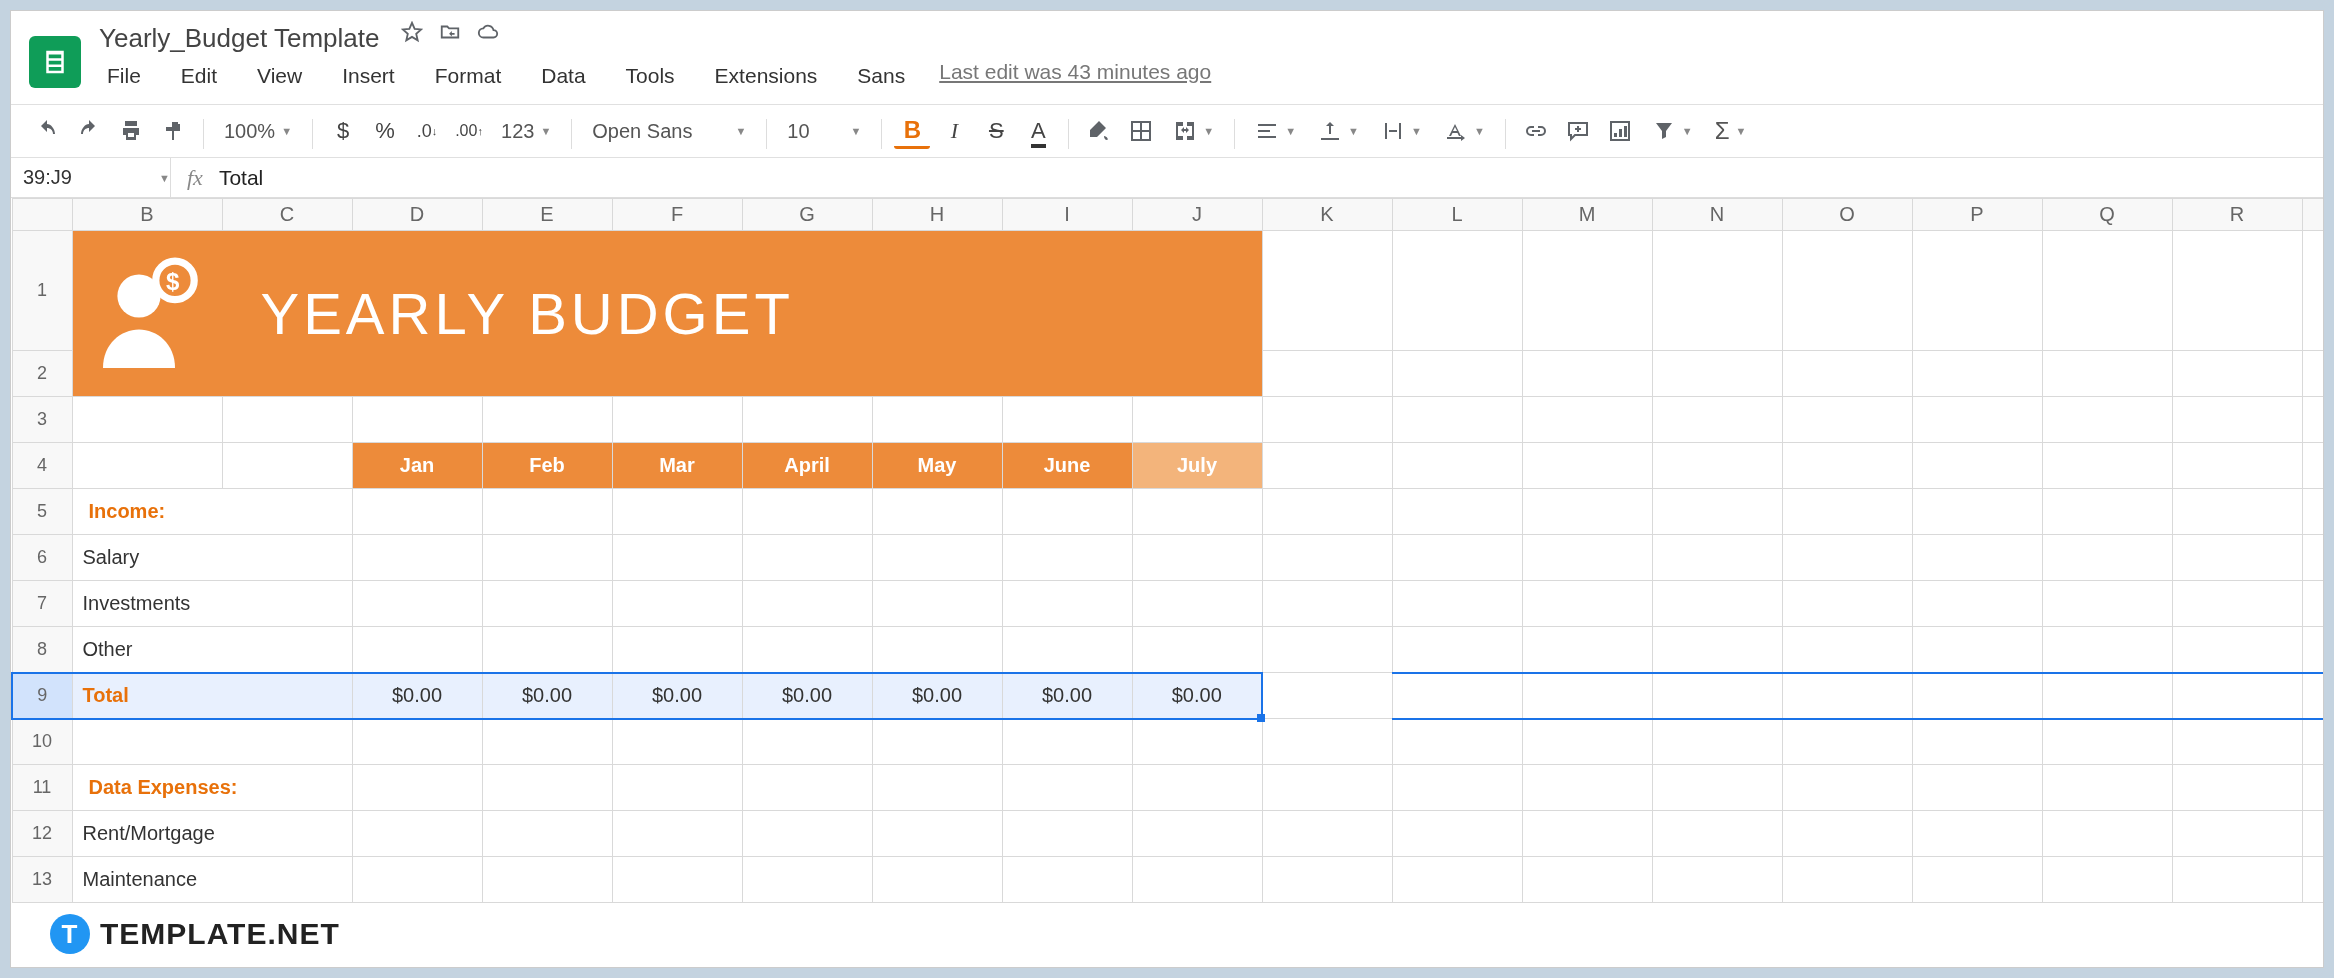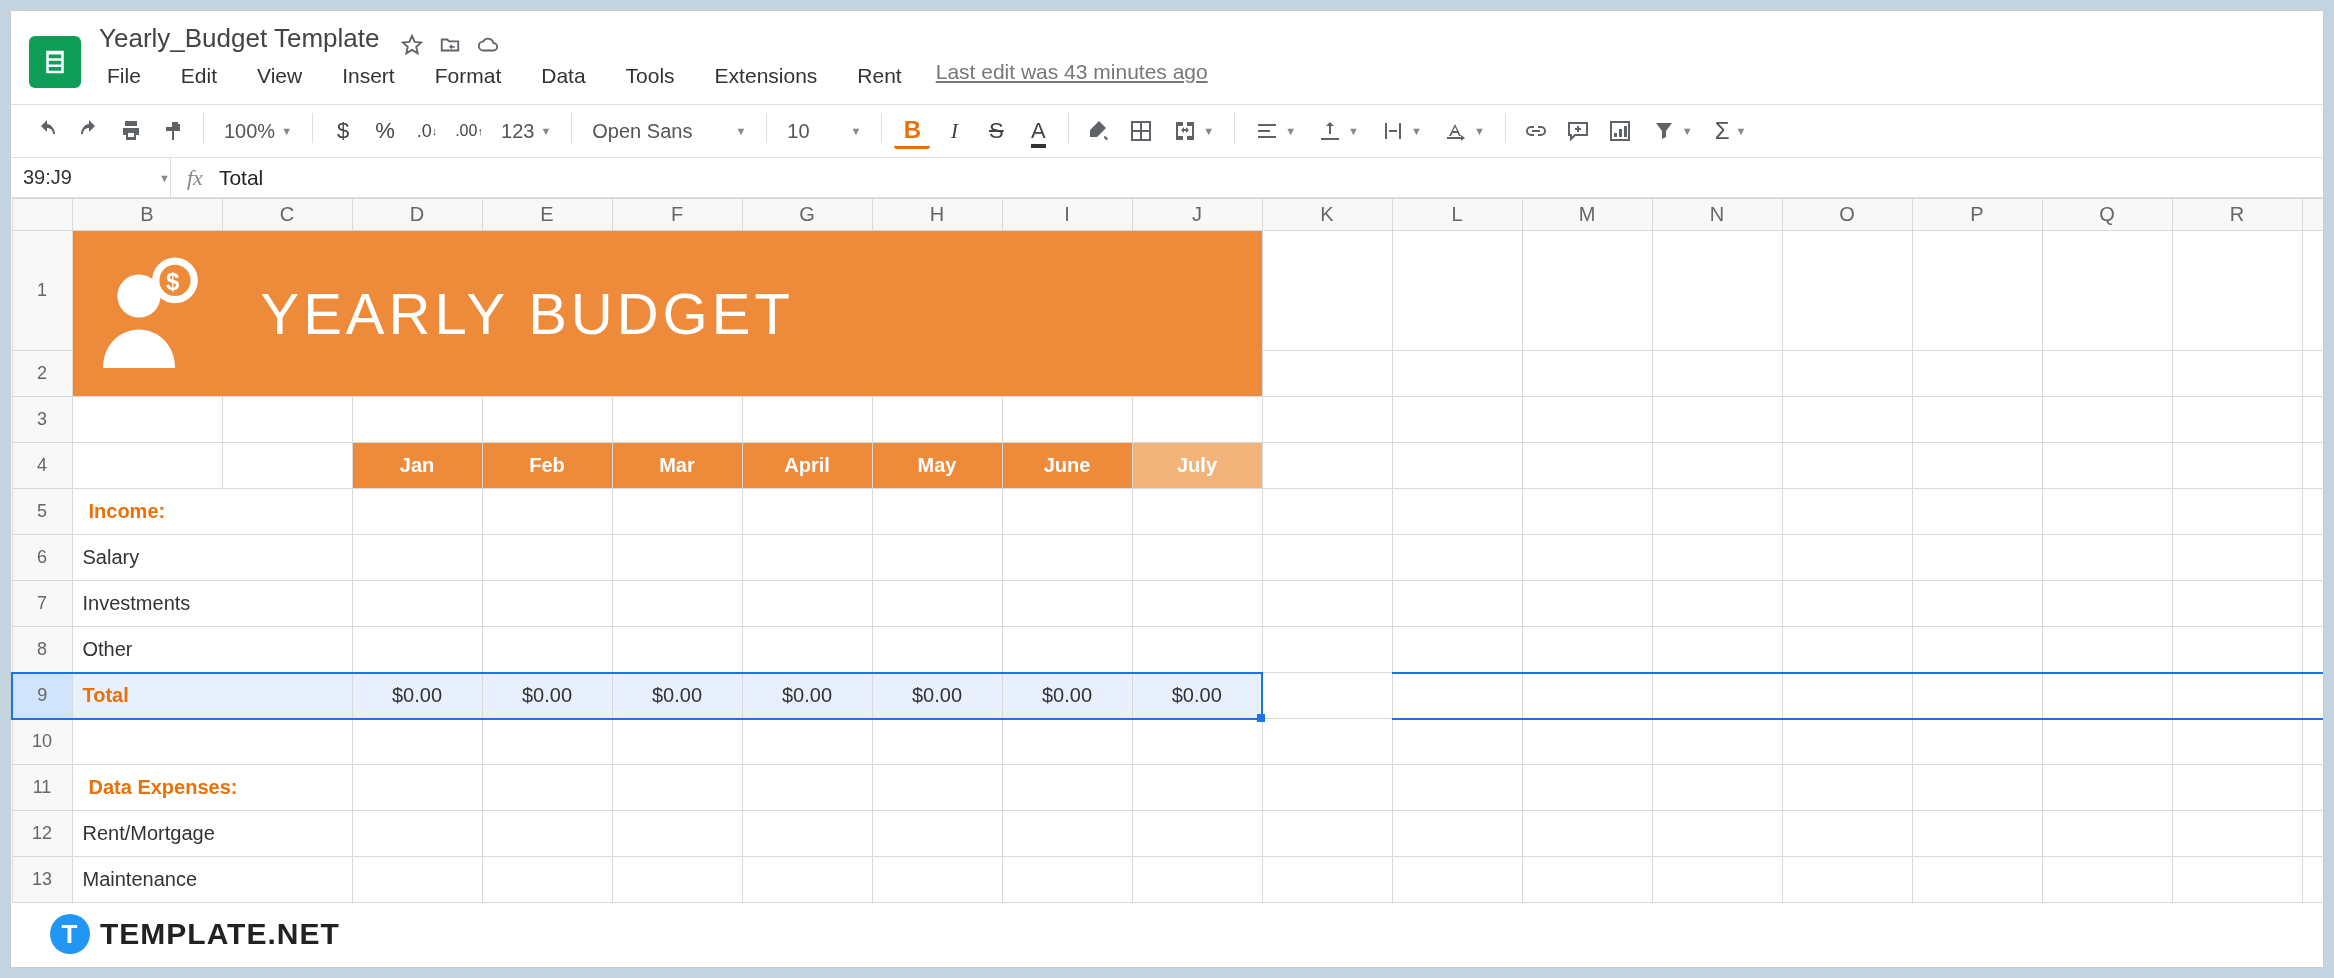--- a/index.html
+++ b/index.html
@@ -27,21 +27,21 @@
   }
   .doc-logo {
     width: 52px; height: 52px;
     background: #0f9d58;
     border-radius: 6px;
     display: flex; align-items: center; justify-content: center;
     margin-right: 12px;
   }
   .doc-logo svg { width: 30px; height: 30px; fill: #fff; }
   .doc-title-wrap { display: flex; flex-direction: column; }
-  .doc-title-row { display: flex; align-items: flex-end; gap: 16px; }
+  .doc-title-row { display: flex; align-items: flex-start; gap: 16px; }
   .doc-title {
     font-size: 26px;
     color: #444;
     padding: 2px 6px;
   }
   .title-icon { width: 22px; height: 22px; fill: #5f6368; }
   
   .menubar {
     display: flex;
     align-items: flex-start;
@@ -53,21 +53,21 @@
   .menubar .menu-item { padding: 4px 14px; cursor: pointer; }
   .menubar .last-edit {
     margin-left: 8px;
     color: #777;
     text-decoration: underline;
     font-size: 21px;
   }
   
   .toolbar {
     display: flex;
-    align-items: flex-start;
+    align-items: flex-end;
     gap: 6px;
     padding: 8px 18px;
     border-top: 1px solid #e0e0e0;
     border-bottom: 1px solid #e0e0e0;
   }
   .tbtn {
     width: 36px; height: 36px;
     display: flex; align-items: center; justify-content: center;
     cursor: pointer;
     color: #444;
@@ -183,21 +183,21 @@
       </div>
       <div class="menubar" style="padding-left:0">
         <span class="menu-item">File</span>
         <span class="menu-item">Edit</span>
         <span class="menu-item">View</span>
         <span class="menu-item">Insert</span>
         <span class="menu-item">Format</span>
         <span class="menu-item">Data</span>
         <span class="menu-item">Tools</span>
         <span class="menu-item">Extensions</span>
-        <span class="menu-item">Rent</span>
+        <span class="menu-item">Sans</span>
         <span class="last-edit">Last edit was 43 minutes ago</span>
       </div>
     </div>
   </div>
 
   <div class="toolbar">
     <div class="tbtn">
         <svg viewBox="0 0 24 24">
           <path d="M12 5V1L6 7l6 6V9c3 0 6 2 6 6h2c0-5-4-10-8-10z"></path>
         </svg>

